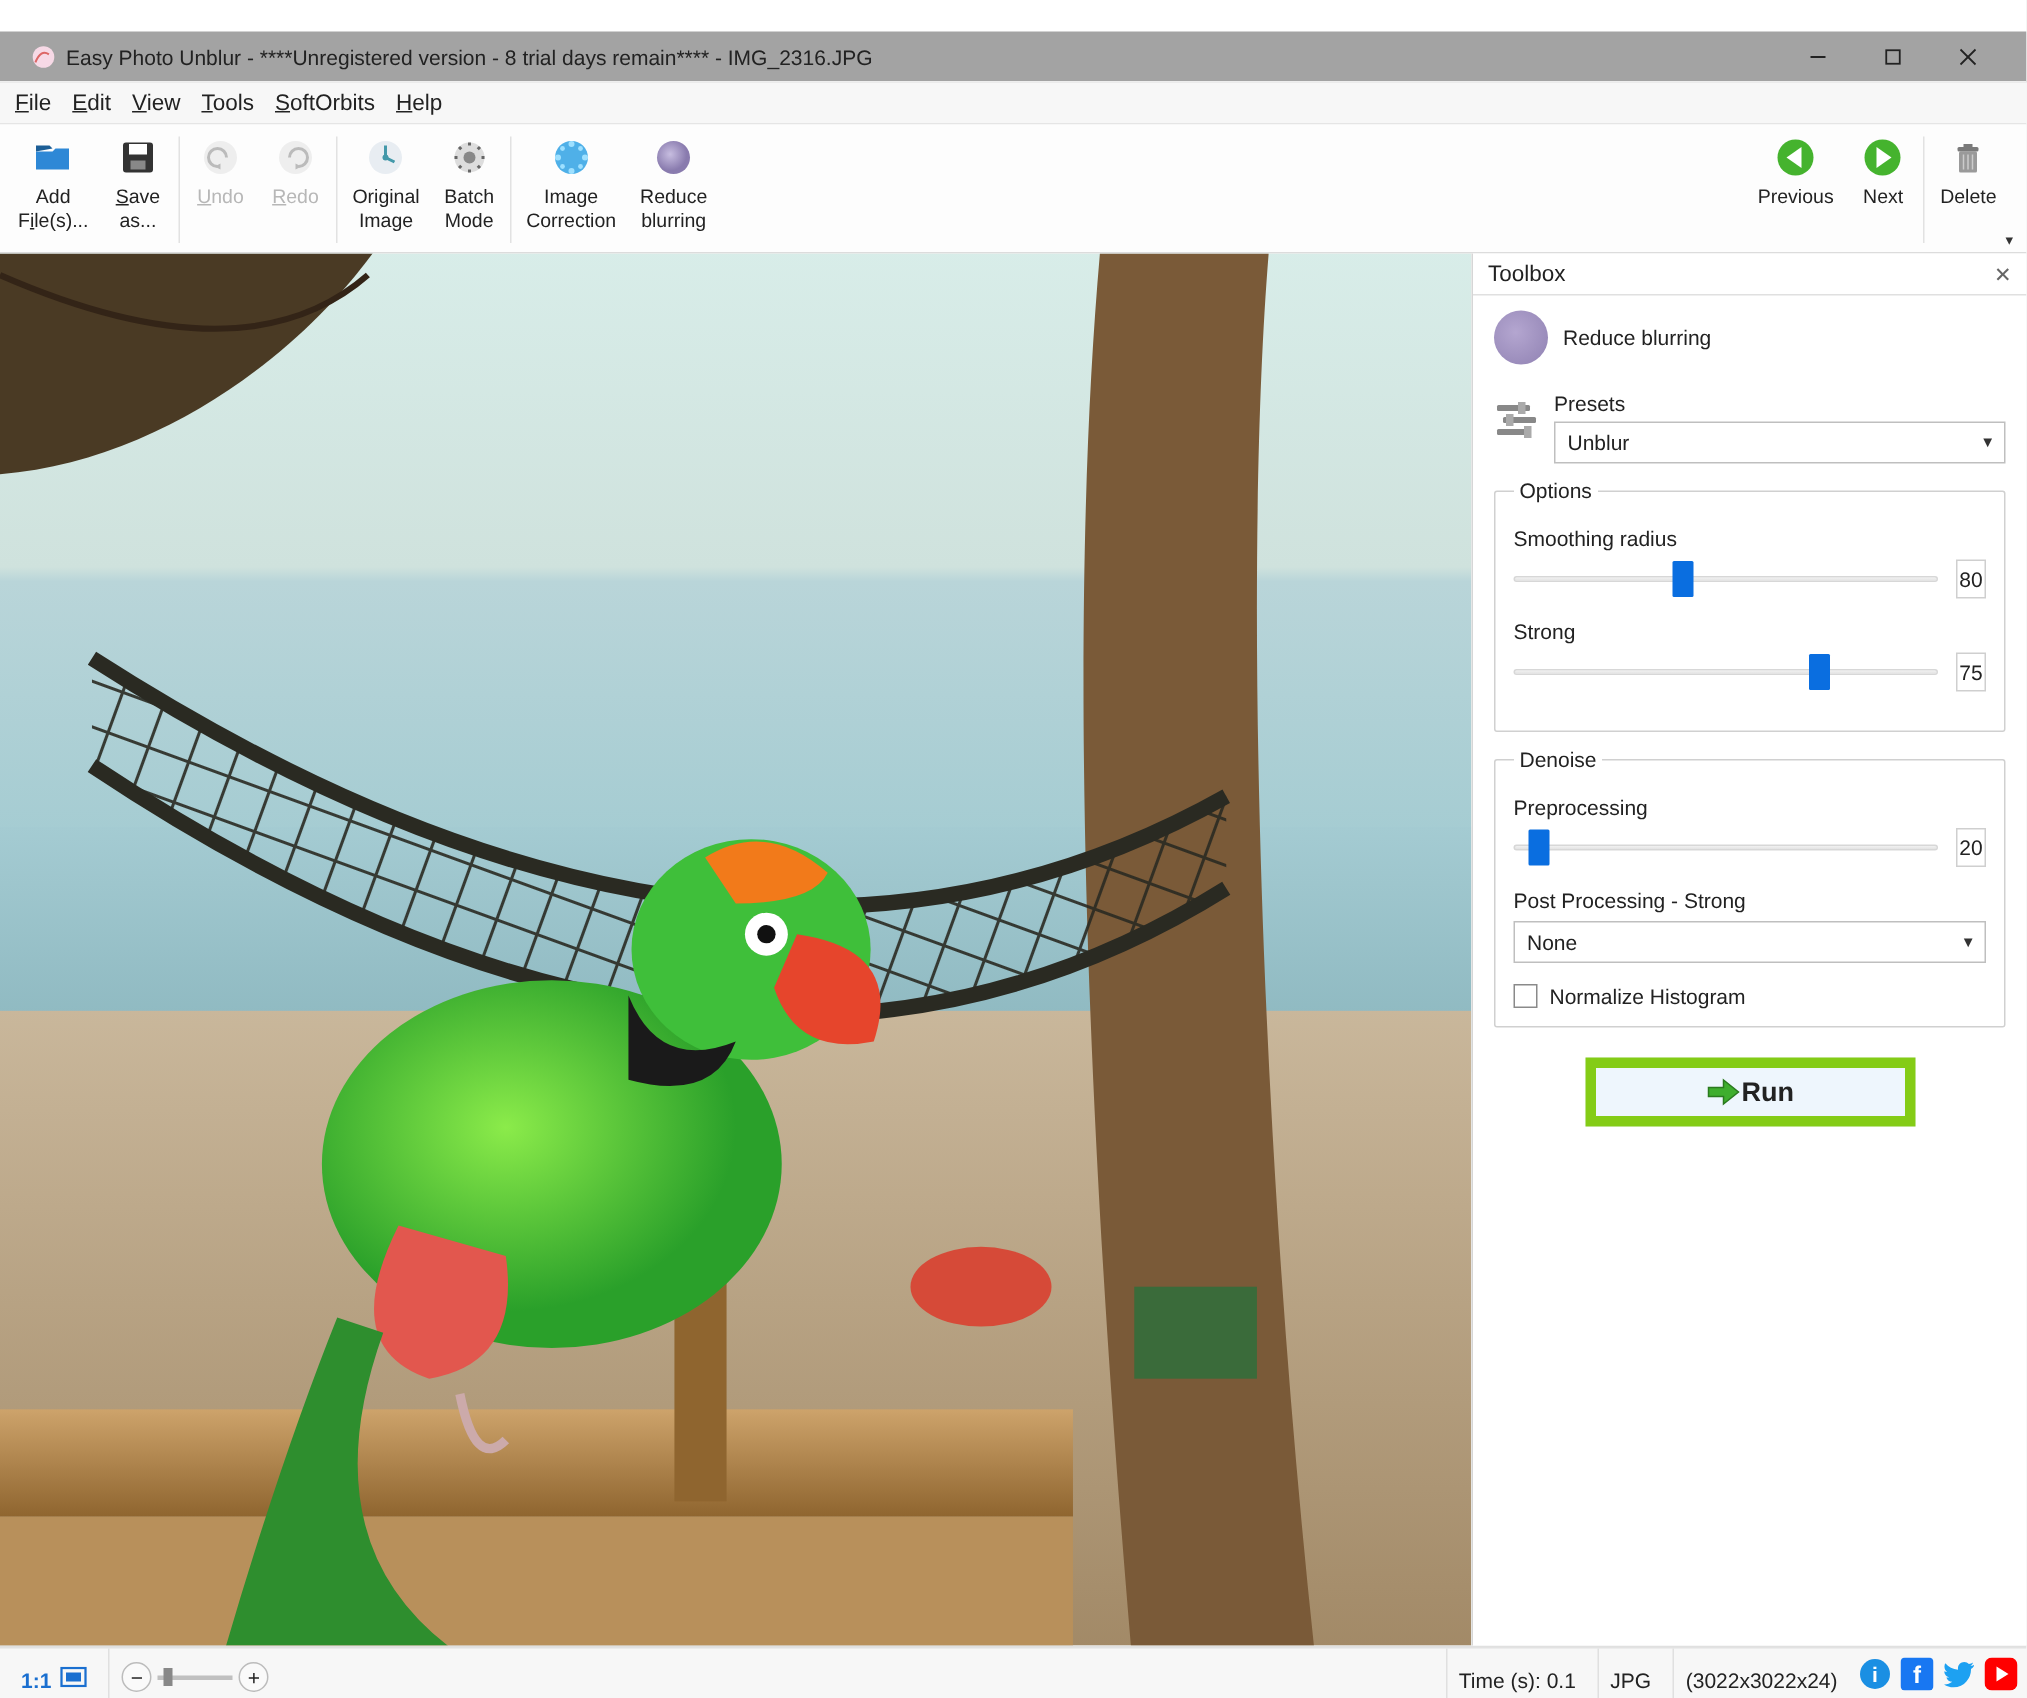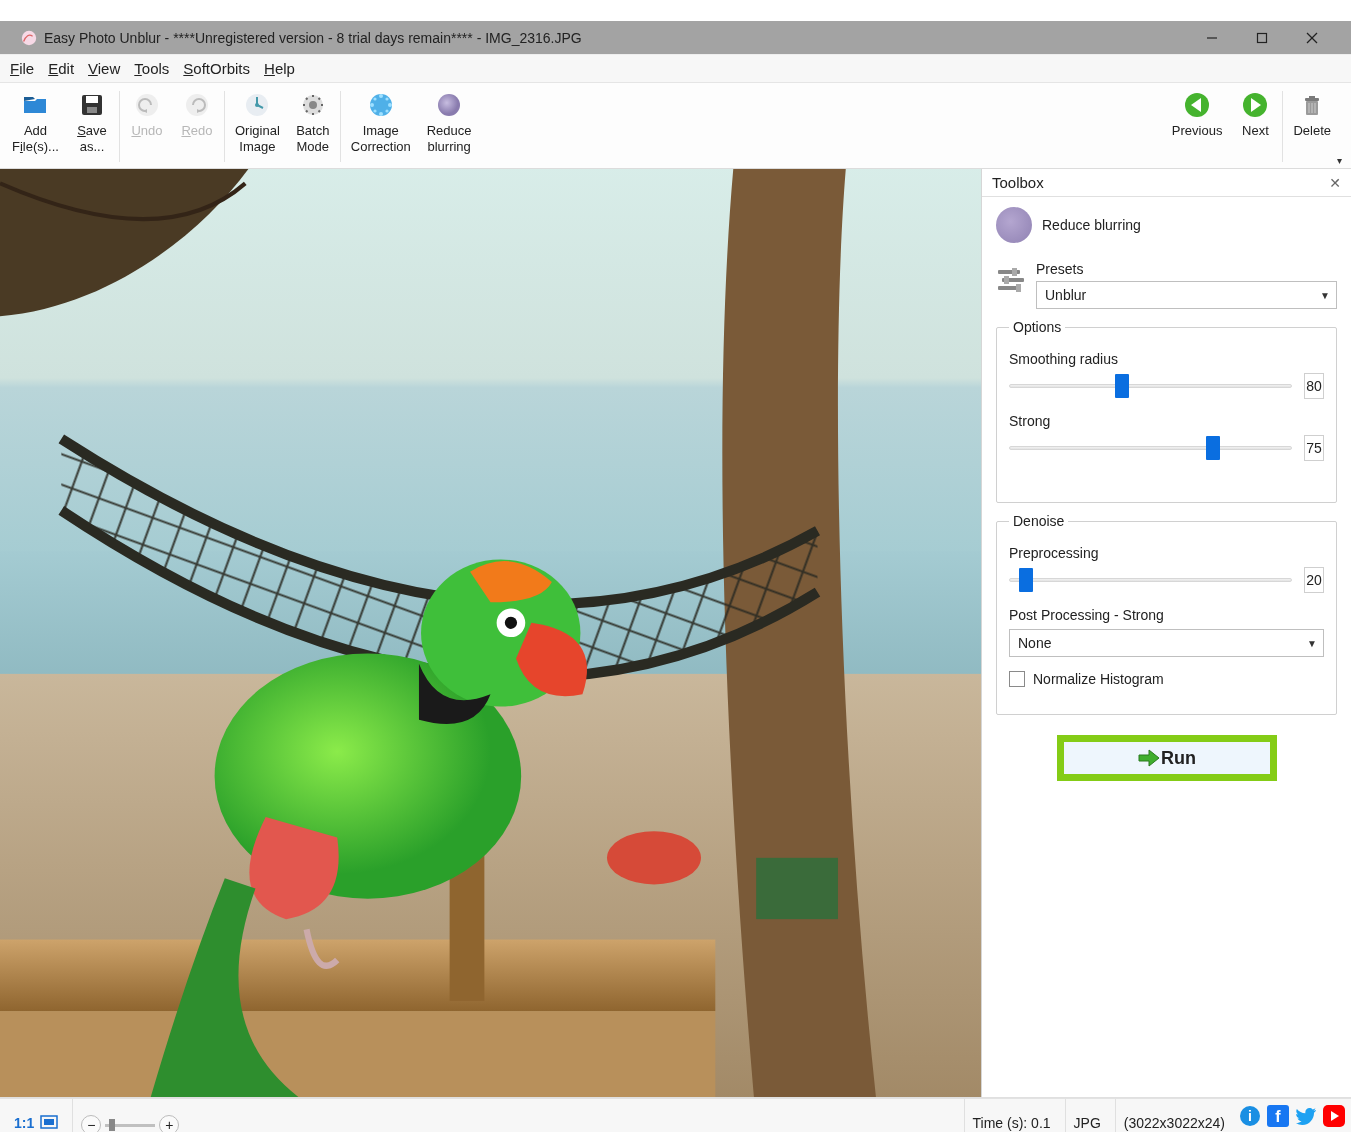--- a/index.html
+++ b/index.html
@@ -21,35 +21,35 @@
 .mainrow { flex: 1; display: flex; min-height: 0; border-bottom: 1px solid #e0e0e0; }
 .canvas { flex: 1; background: #e9ece8; display: flex; align-items: flex-start; justify-content: flex-start; overflow: hidden; }
 .canvas svg { width: 100%; height: 100%; display: block; }
 .sidepanel { width: 370px; border-left: 1px solid #d6d6d6; display: flex; flex-direction: column; background: #fff; }
 .panelhead { height: 28px; display: flex; align-items: center; justify-content: space-between; padding: 0 10px; border-bottom: 1px solid #e0e0e0; font-size: 15px; }
 .panelbody { padding: 10px 14px 10px 14px; overflow: auto; }
 .row { display: flex; align-items: center; gap: 10px; margin-bottom: 10px; }
 .hdr-icon { width: 36px; height: 36px; border-radius: 50%; background: radial-gradient(circle at 40% 40%, #b4a6d0, #8f81b2); }
 .presets-icon { width: 30px; height: 30px; }
 .section-label { font-size: 14px; margin: 8px 0 4px 0; }
-fieldset { border: 1px solid #d0d0d0; border-radius: 2px; padding: 10px 12px 27px 12px; margin: 6px 0 10px 0; }
+fieldset { border: 1px solid #d0d0d0; border-radius: 2px; padding: 10px 12px 12px 12px; margin: 6px 0 10px 0; }
 fieldset legend { padding: 0 4px; font-size: 14px; }
 .ctrl { margin: 6px 0 14px 0; }
 .ctrl .lbl { font-size: 14px; margin-bottom: 6px; }
 .sliderrow { display: flex; align-items: center; gap: 12px; }
 .slider { position: relative; flex: 1; height: 16px; }
 .slider .track { position: absolute; left: 0; right: 0; top: 50%; transform: translateY(-50%); height: 4px; background: linear-gradient(#f1f1f1,#e3e3e3); border: 1px solid #d7d7d7; border-radius: 2px; }
 .slider .thumb { position: absolute; top: 50%; transform: translate(-50%,-50%); width: 14px; height: 24px; background: #0a6ee0; border-radius: 1px; }
 .valbox { width: 20px; height: 26px; border: 1px solid #cfcfcf; display: flex; align-items: center; justify-content: center; font-size: 14px; background: #fff; }
 .selectbox { flex: 1; height: 28px; border: 1px solid #bfbfbf; display: flex; align-items: center; justify-content: space-between; padding: 0 6px 0 8px; font-size: 14px; background: #fff; }
 .checkbox { display: flex; align-items: center; gap: 8px; margin: 6px 0 0 0; }
 .cb { width: 16px; height: 16px; border: 1px solid #8a8a8a; background: #fff; }
 .runbtn { display: flex; align-items: center; justify-content: center; gap: 0; width: 220px; height: 46px; margin: 20px auto 0 auto; background: #eef6fd; border: 7px solid #84cc16; font-size: 18px; font-weight: 600; }
 .statusbar { height: 34px; display: flex; align-items: center; padding: 0 6px; background: #f7f7f7; border-top: 1px solid #e2e2e2; font-size: 14px; gap: 6px; }
-.statusbar .cell { padding: 16px 8px; border-left: 1px solid #e0e0e0; height: 100%; display: flex; align-items: flex-start; }
+.statusbar .cell { padding: 4px 8px; border-left: 1px solid #e0e0e0; height: 100%; display: flex; align-items: flex-end; }
 .statusbar .cell:first-child { border-left: none; }
 .socials { display: flex; gap: 6px; margin-left: auto; align-items: center; }
 .socials .sic { width: 22px; height: 22px; }
 .zoomctrl { display: flex; align-items: center; gap: 4px; }
 .zbtn { width: 20px; height: 20px; border: 1px solid #bcbcbc; border-radius: 50%; display: flex; align-items: center; justify-content: center; font-size: 14px; background: #fafafa; }
 .ztrack { width: 50px; height: 3px; background: #c0c0c0; position: relative; }
 .ztrack .zth { position: absolute; top: 50%; left: 14%; transform: translate(-50%,-50%); width: 6px; height: 12px; background: #888; }
 .tri { font-size: 10px; color: #333; }
 </style>
 </head>

